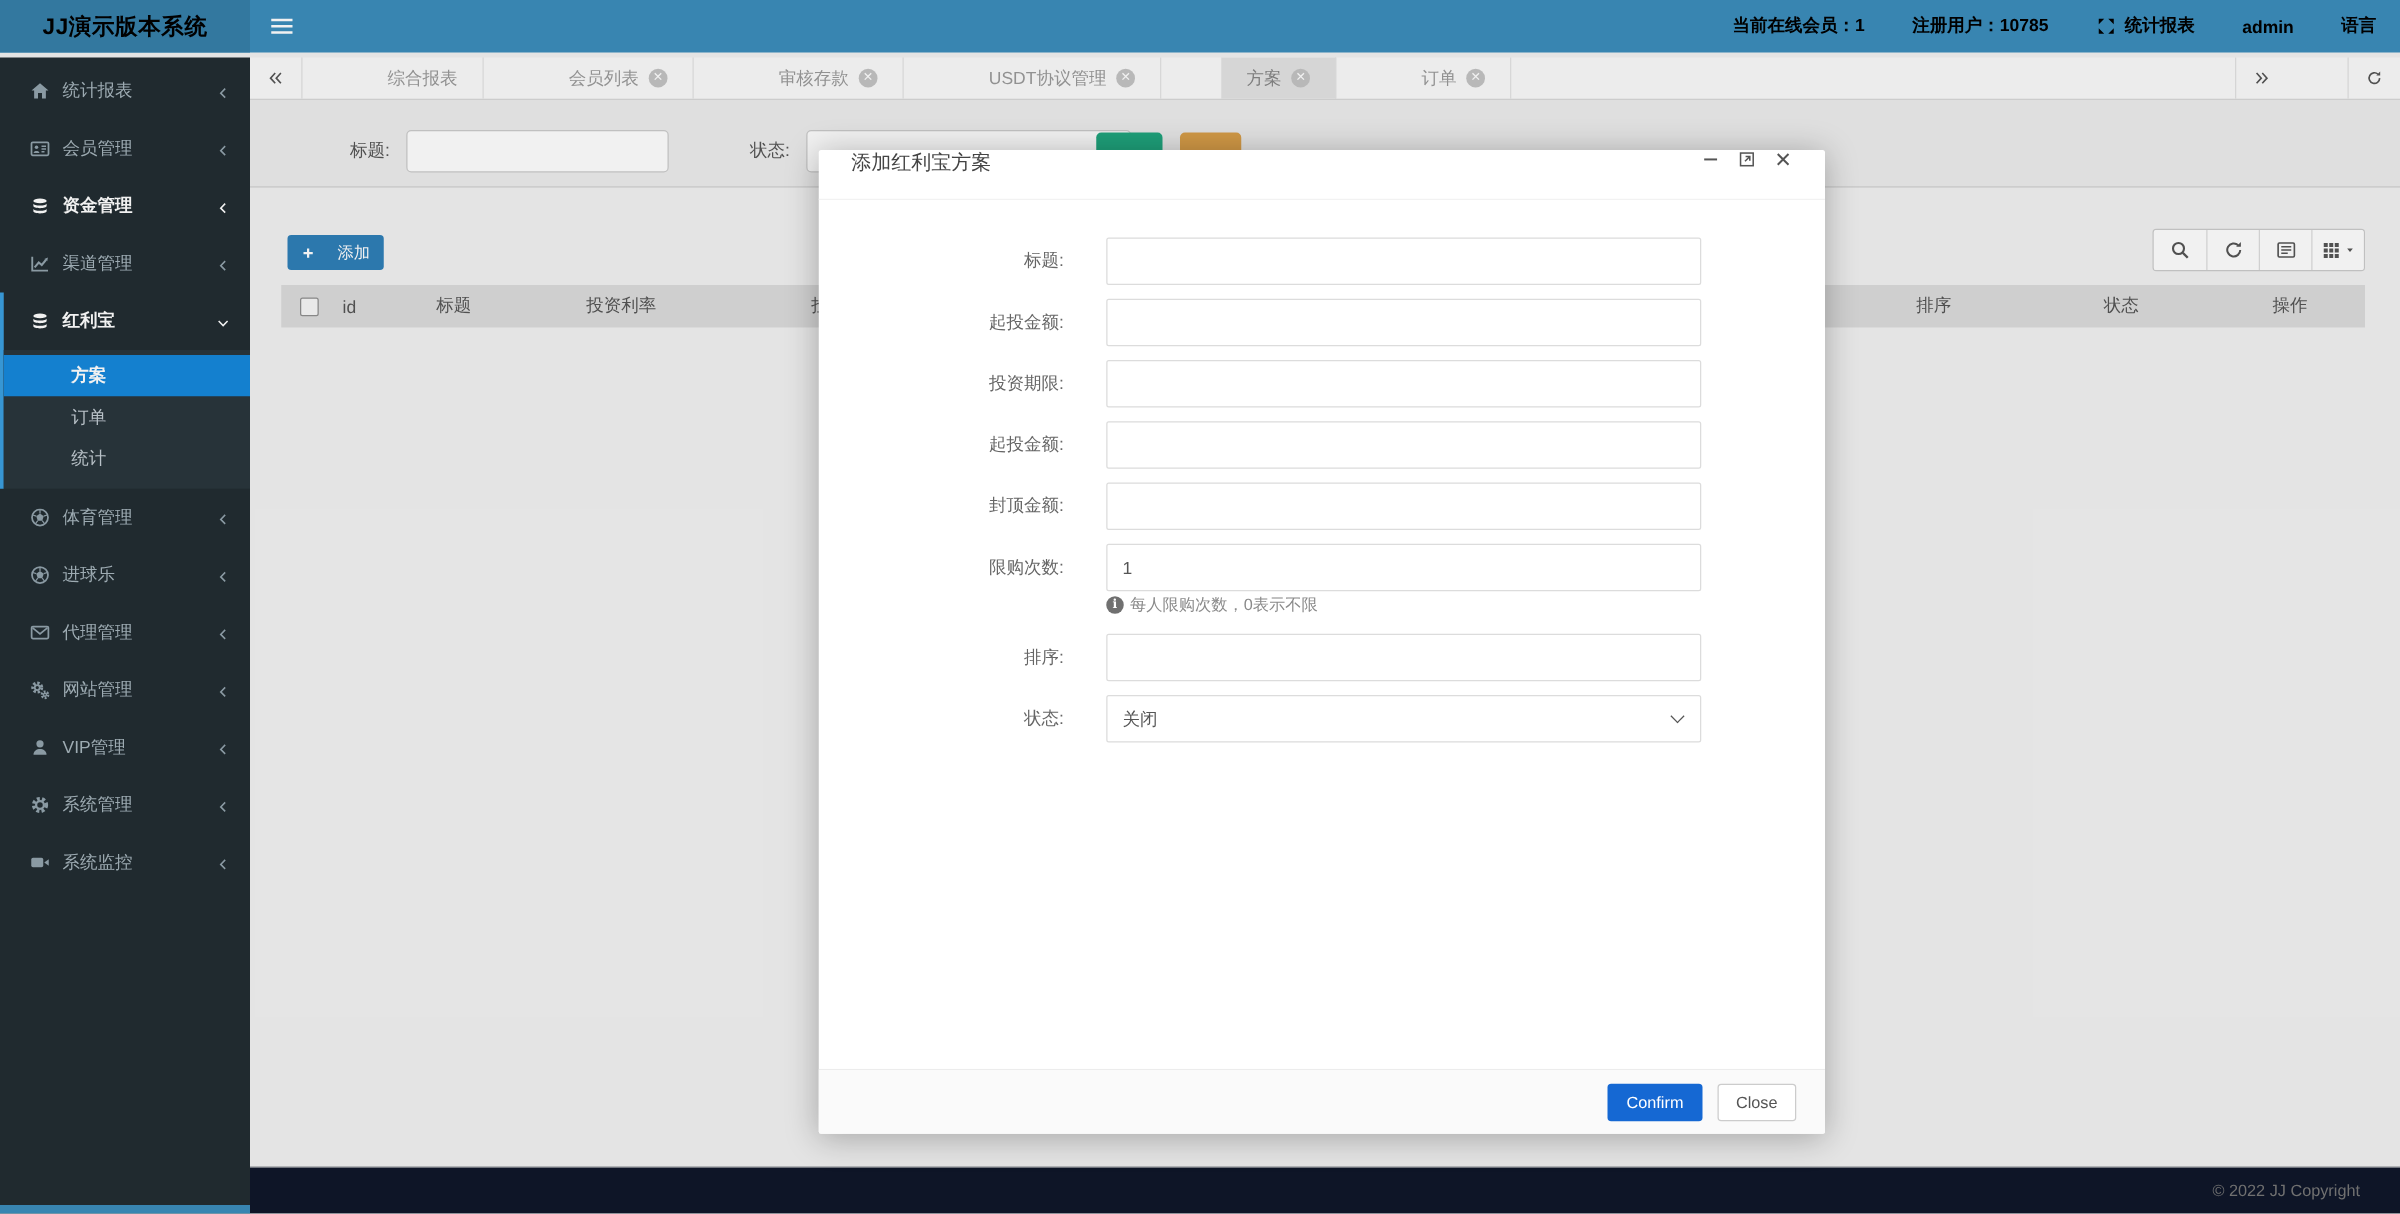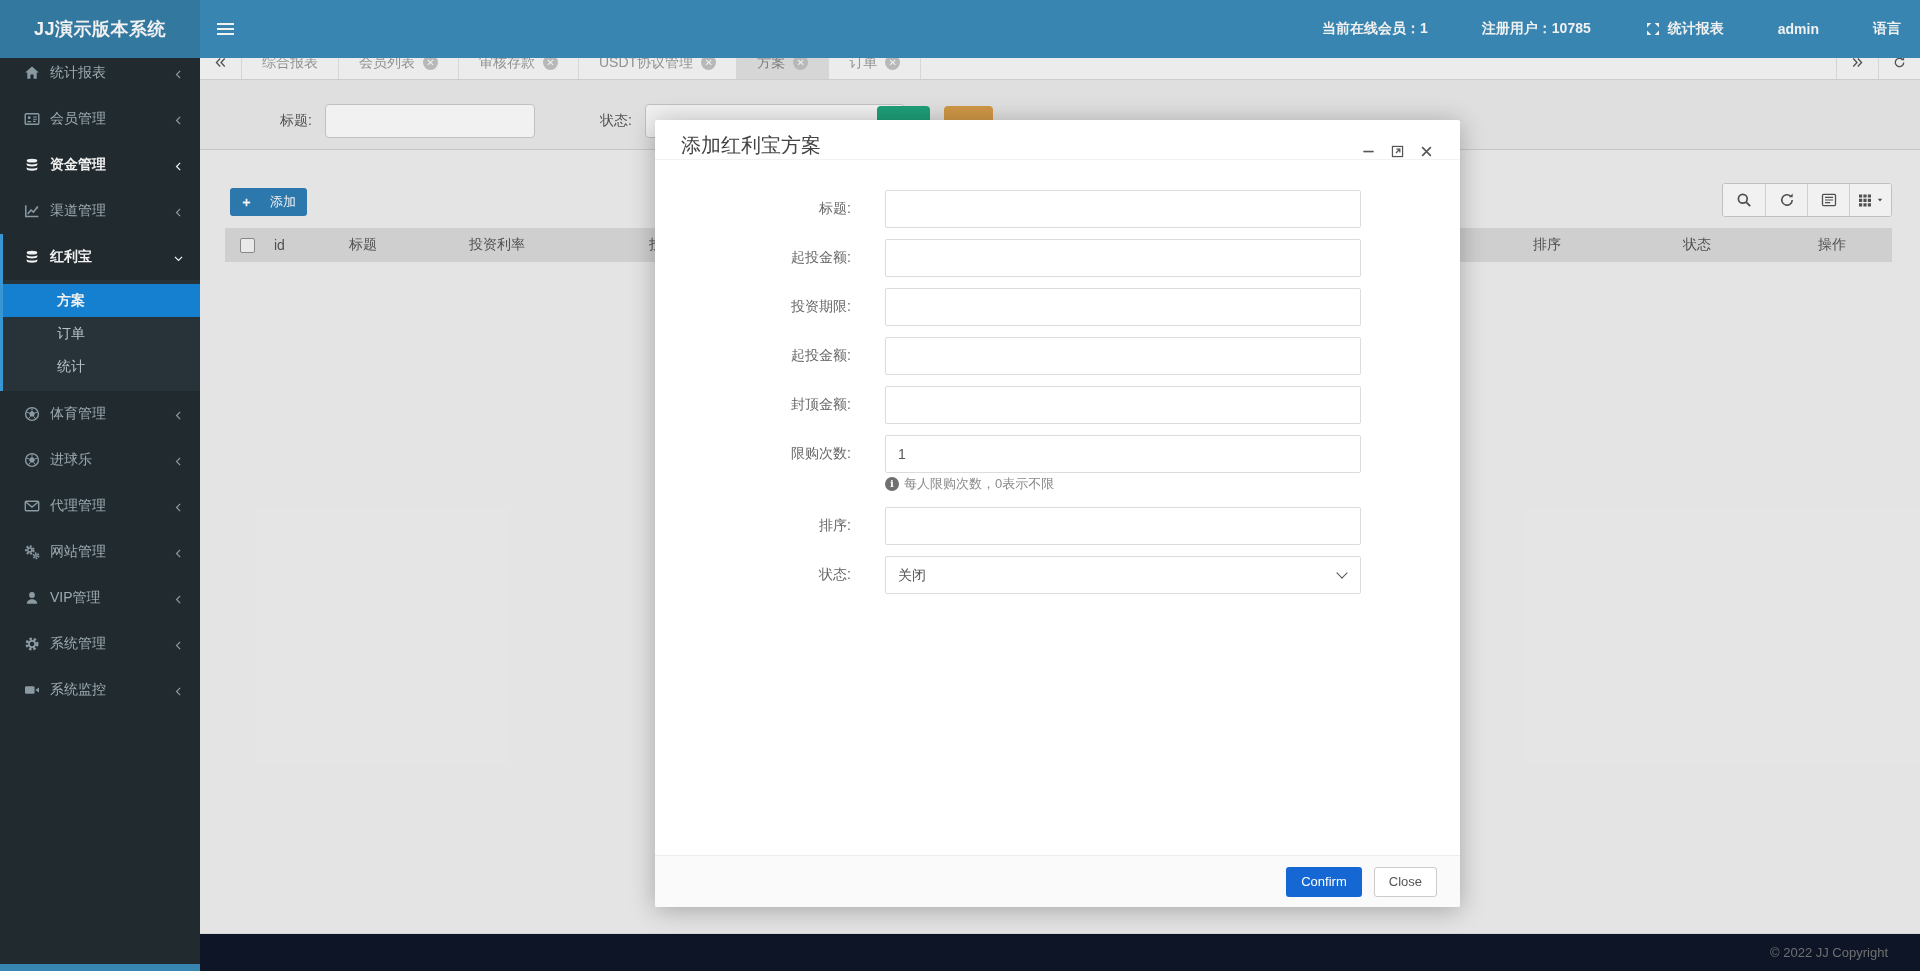--- a/index.html
+++ b/index.html
@@ -2,47 +2,47 @@
 <html><head>
 <meta charset="utf-8">
 <style>
   * { box-sizing: border-box; margin: 0; padding: 0; }
   html,body { width:1920px; height:971px; }
   body { font-family: "Liberation Sans", "DejaVu Sans", sans-serif; font-size:14px; }
   .app { position:relative; width:1920px; height:971px; overflow:hidden; background:#f2f2f2; }
   .ic { width:16px; height:16px; display:inline-block; vertical-align:middle; flex:none; }
 
   
-  .hd { position:absolute; top:0; left:0; right:0; height:58px; background:#3c8dbc; color:#ffffff; display:flex; align-items:stretch; z-index:10; }
+  .hd { position:absolute; top:0; left:0; right:0; height:42px; background:#3c8dbc; color:#000000; display:flex; align-items:stretch; z-index:10; }
   .brand { width:200px; background:#367fa9; display:flex; align-items:center; padding-left:34px; font-size:18px; font-weight:bold; letter-spacing:.5px; }
   .hamburger { width:50px; display:flex; align-items:center; justify-content:center; cursor:pointer; }
   .hamburger .bars { width:17px; }
   .hamburger .bars i { display:block; height:2px; background:#fff; margin:3px 0; }
-  .hd-right { margin-left:auto; display:flex; align-items:center;gap:16px; }
+  .hd-right { margin-left:auto; display:flex; align-items:center; }
   .hd-item { padding:0 19px; font-size:14px; font-weight:bold; display:flex; align-items:center; gap:7px; cursor:pointer; height:100%; }
 
   
   .sb { position:absolute; top:46px; left:0; bottom:0; width:200px; background:#222d32; padding-top:4px; z-index:5; }
   .sb-item { height:46px; display:flex; align-items:center; padding:0 16px 0 24px; color:#a7b5bd; cursor:pointer; }
   .sb-item .ic { margin-right:10px; color:#93a3ad; }
   .sb-item .lbl { flex:1; }
   .sb-item .chev { color:#7d8d96; }
   .sb-item .chev .ic { width:11px; height:11px; margin:0; }
   .sb-item.bright { color:#fff; font-weight:bold; }
   .sb-item.bright .ic { color:#fff; }
   .sb-group { border-left:3px solid #3b9fe0; }
   .sb-group .sb-item { padding-left:21px; }
   .sb-sub { background:#2a363d; padding:4px 0 8px; }
   .sb-sub-item { height:33px; display:flex; align-items:center; padding-left:54px; color:#c4ced4; cursor:pointer; }
   .sb-sub-item.active { background:#1688db; color:#fff; font-weight:bold; }
   .sb-blue-strip { position:absolute; left:0; bottom:0; width:200px; height:7px; background:#3c8dbc; }
 
   
   .main { position:absolute; left:200px; top:46px; right:0; bottom:0; }
-  .tabbar { height:34px; background:#fafafa; border-bottom:1px solid #d8d8d8; display:flex; align-items:stretch; color:#555; }
+  .tabbar { height:34px; background:#fafafa; border-bottom:1px solid #d8d8d8; display:flex; align-items:stretch; color:#555;gap:48px; }
   .tab-scroll { width:42px; display:flex; align-items:center; justify-content:center; border-right:1px solid #e2e2e2; cursor:pointer; }
   .tab-scroll.rt { border-right:0; border-left:1px solid #e2e2e2; }
   .tab { display:flex; align-items:center; gap:8px; padding:0 20px; border-right:1px solid #e4e4e4; color:#9a9a9a; font-size:14px; cursor:pointer; white-space:nowrap; }
   .tab.active { background:#e3e3e3; color:#858585; }
   .tab-close { width:15px; height:15px; border-radius:50%; background:#c3c3c3; color:#fff; font-size:10px; line-height:15px; text-align:center; cursor:pointer; }
   .tabbar-spacer { flex:1; }
 
   
   .content { position:absolute; top:34px; left:0; right:0; bottom:38px; background:#f2f2f2; }
   .filterbar { position:relative; height:70px; background:#ececec; border-bottom:1px solid #d2d2d2; }
@@ -63,21 +63,21 @@
   .cb { width:15px; height:15px; border:1px solid #8f8f8f; border-radius:2px; background:#f7f7f7; cursor:pointer; }
   .c-id { width:75px; } .c-title { width:120px; } .c-rate { width:180px; } .c-term { flex:1; }
   .c-sort { width:150px; text-align:center; } .c-status { width:150px; text-align:center; } .c-op { width:120px; text-align:center; }
 
   
   .page-footer { position:absolute; left:0; right:0; bottom:0; height:38px; background:#0f172a; border-top:1px solid #e2e2e2; display:flex; align-items:center; justify-content:flex-end; padding-right:32px; color:#777; font-size:13px; }
 
   
   .overlay { position:absolute; inset:0; background:rgba(0,0,0,0.055); z-index:40; }
   .modal { position:absolute; left:655px; top:120px; width:805px; height:787px; background:#fff; z-index:50; border-radius:2px; box-shadow:0 3px 26px rgba(0,0,0,0.28); }
-  .m-head { height:40px; display:flex; align-items:flex-end; padding:0 26px; color:#444; font-size:20px; border-bottom:1px solid #f2f2f2; }
+  .m-head { height:40px; display:flex; align-items:flex-start; padding:0 26px; color:#444; font-size:16px; border-bottom:1px solid #f2f2f2; }
   .m-controls { margin-left:auto; display:flex; align-items:center; gap:14px; color:#555; }
   .m-controls .ic { width:15px; height:15px; cursor:pointer; }
   .m-body { padding-top:30px; }
   .m-row { display:flex; align-items:center; margin-bottom:11px; }
   .m-row label { flex:0 0 208px; text-align:right; padding-right:12px; color:#666; }
   .m-input { width:476px; height:38px; margin-left:22px; border:1px solid #dcdcdc; border-radius:2px; padding:0 12px; color:#555; font-size:14px; background:#fff; }
   .m-hint { margin:1px 0 14px 230px; color:#8a8a8a; font-size:13px; display:flex; align-items:center; gap:5px; }
   .info-dot { width:14px; height:14px; flex:none; border-radius:50%; background:#707070; color:#fff; font-size:10px; font-weight:bold; line-height:14px; text-align:center; font-family:"DejaVu Serif", serif; }
   .info-dot::before { content:"i"; }
   .sel-wrap { position:relative; width:476px; margin-left:22px; }

